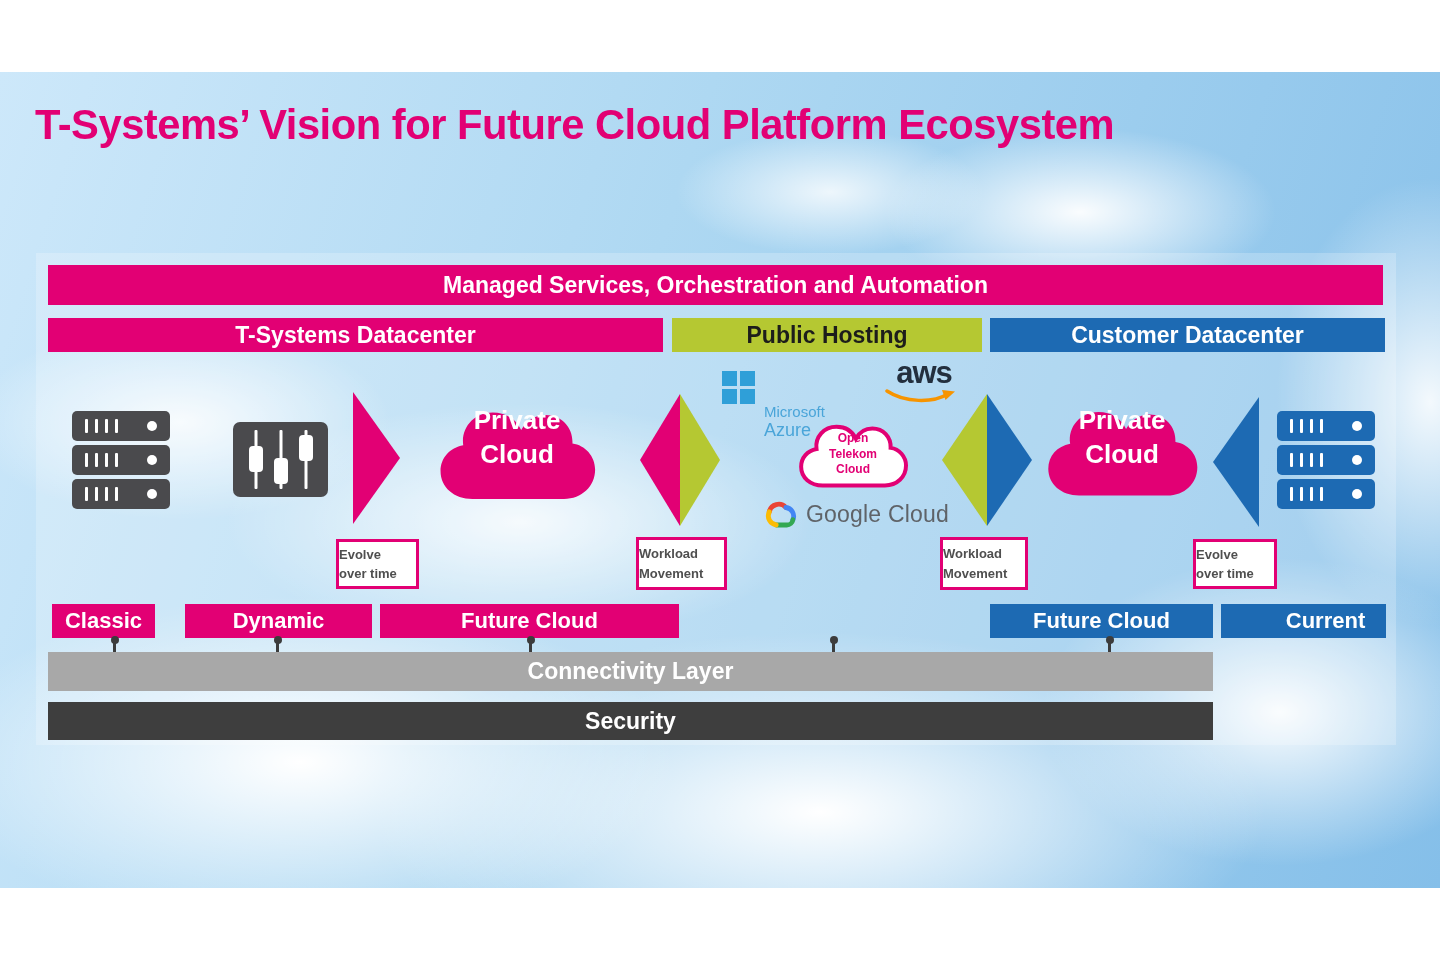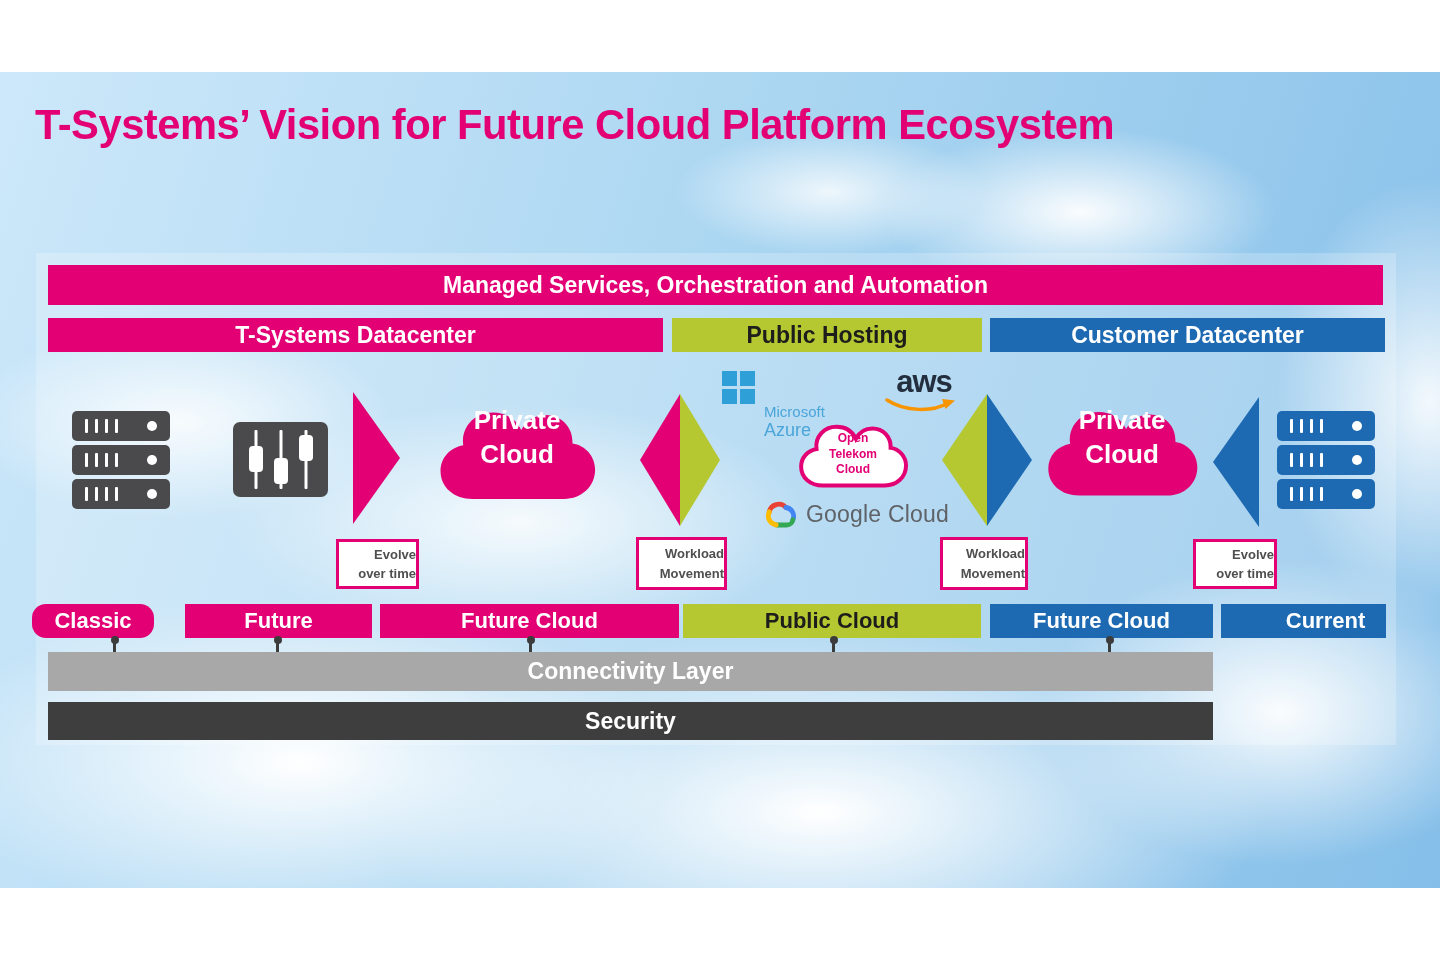--- a/index.html
+++ b/index.html
@@ -85,47 +85,47 @@
   .cloud-right{left:1041px;top:394px;width:162px;height:122px;}
   .cloud-fill{fill:var(--magenta);}
   .cloud-label{position:absolute;inset:0;display:flex;flex-direction:column;align-items:center;
     justify-content:flex-start;padding-top:10px;color:#fff;font-weight:bold;font-size:26px;line-height:1.3;}
   .otc{left:796px;top:419px;width:114px;height:76px;}
   .otc path{fill:#fff;stroke:var(--magenta);stroke-width:7;}
   .otc .cloud-label{color:var(--magenta);font-size:12px;line-height:1.3;padding-top:12px;}
 
   
   .box-label{position:absolute;background:#fff;border:3px solid var(--magenta);color:#4f4f4f;
-    font-size:13px;font-weight:bold;text-align:right;display:flex;flex-direction:column;
+    font-size:13px;font-weight:bold;text-align:left;display:flex;flex-direction:column;
     justify-content:center;line-height:1.5;}
   .lb-evolve-left{left:336px;top:539px;width:83px;height:50px;}
   .lb-workload-left{left:636px;top:537px;width:91px;height:53px;}
   .lb-workload-right{left:940px;top:537px;width:88px;height:53px;}
   .lb-evolve-right{left:1193px;top:539px;width:84px;height:50px;}
 
   
   .azure{position:absolute;left:722px;top:371px;display:flex;gap:9px;align-items:flex-start;}
   .win-icon{width:33px;height:33px;display:grid;grid-template-columns:1fr 1fr;grid-template-rows:1fr 1fr;gap:3px;}
   .win-icon i{background:#2f9fd8;}
   .azure-text{color:#4aa5d9;line-height:1.15;margin-top:32px;}
   .azure-text .l1{display:block;font-size:15px;}
   .azure-text .l2{display:block;font-size:18px;}
 
-  .aws{position:absolute;left:885px;top:366px;width:78px;text-align:center;}
+  .aws{position:absolute;left:885px;top:357px;width:78px;text-align:center;}
   .aws-text{font-size:31px;font-weight:bold;color:#232f3e;letter-spacing:-1px;line-height:1;display:block;}
   .aws-smile{width:74px;height:16px;display:block;margin-top:1px;}
 
   .google{position:absolute;left:757px;top:498px;display:flex;align-items:center;gap:7px;}
   .gc-icon{width:42px;height:33px;}
   .gc-text{font-size:23px;color:#5f6368;letter-spacing:.2px;}
 
   
   .bbar{position:absolute;top:604px;height:34px;display:flex;align-items:center;justify-content:center;
     font-size:22px;font-weight:bold;color:#fff;}
-  .br1{left:32px;width:122px;background:var(--magenta);border-radius:14px;}
+  .br1{left:52px;width:103px;background:var(--magenta);}
   .br2{left:185px;width:187px;background:var(--magenta);}
   .br3{left:380px;width:299px;background:var(--magenta);}
   .br4{left:683px;width:298px;background:var(--green);color:#1d1d1b;}
   .br5{left:990px;width:223px;background:var(--blue);}
   .br6{left:1221px;width:165px;background:var(--blue);padding-left:44px;}
 
   
   .connector{position:absolute;top:641px;width:3px;height:21px;background:#3c3c3c;}
   .connector::before,.connector::after{content:"";position:absolute;left:-2.5px;width:8px;height:8px;
     border-radius:50%;background:#3c3c3c;}
@@ -314,27 +314,24 @@
   </div>
   <div class="box-label lb-evolve-right">
     <span>Evolve</span>
     <span>over time</span>
   </div>
 
   <div class="bbar br1">
       <span>Classic</span>
     </div>
   <div class="bbar br2">
-      <span>Future</span>
+      <span>Dynamic</span>
     </div>
   <div class="bbar br3">
       <span>Future Cloud</span>
-    </div>
-  <div class="bbar br4">
-      <span>Public Cloud</span>
     </div>
   <div class="bbar br5">
       <span>Future Cloud</span>
     </div>
   <div class="bbar br6">
       <span>Current</span>
     </div>
 
   <div class="connector c1"></div>
   <div class="connector c2"></div>

